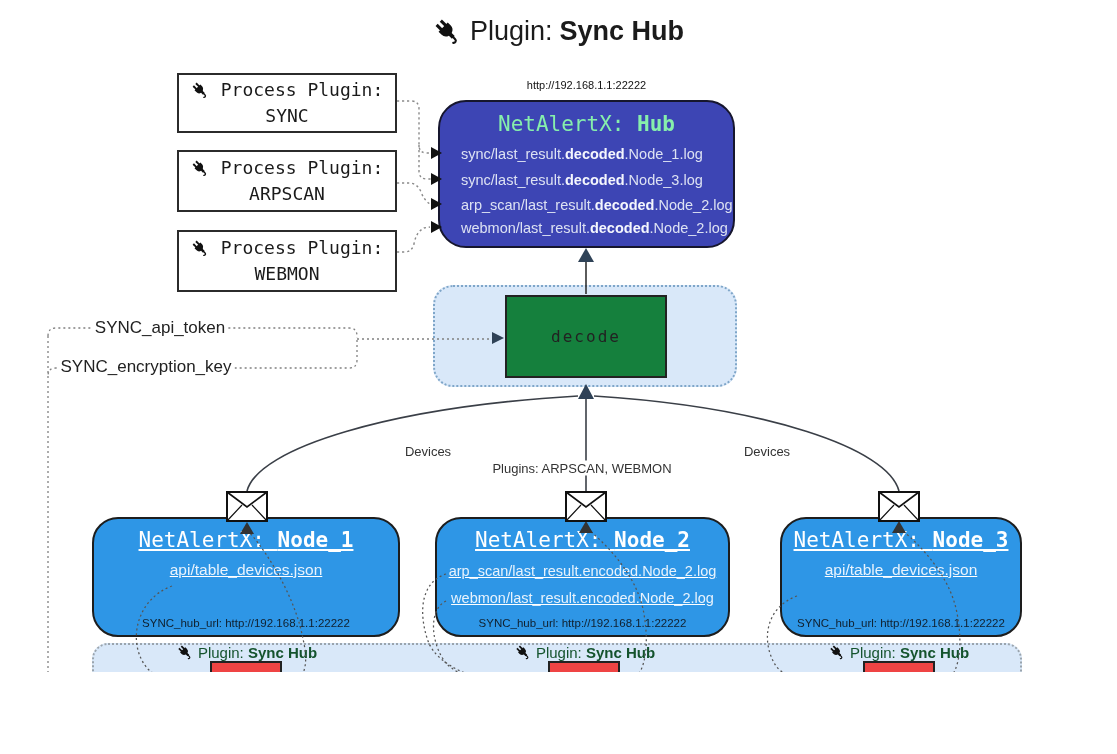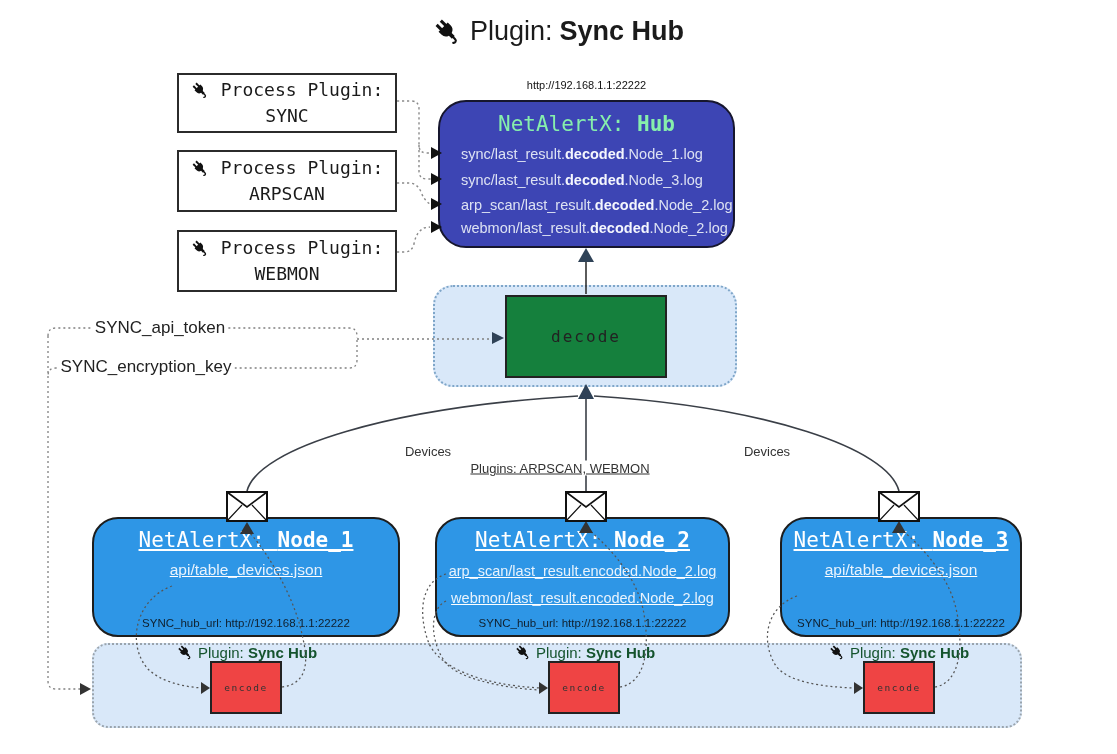--- a/index.html
+++ b/index.html
@@ -1,16 +1,16 @@
 <!DOCTYPE html>
 <html><head>
 <meta charset="utf-8">
 <style>
   html,body { margin:0; padding:0; background:#fff; }
-  .canvas { position:relative; width:1117px; height:754px; background:#ffffff;
+  .canvas { position:relative; width:1117px; height:672px; background:#ffffff;
             font-family:"Liberation Sans", sans-serif; overflow:hidden; }
 
   
   .title { position:absolute; top:16px; left:0; right:0; display:flex; justify-content:center;
            align-items:center; gap:7px; font-size:27px; color:#1b1b1b; z-index:1; }
   .title b { font-weight:700; }
   .plug-icon { display:inline-block; }
 
   
   .pbox { position:absolute; left:177px; width:220px; border:2px solid #2b2b2b; background:#fff;
@@ -157,21 +157,21 @@
     </div>
   </div>
 
   <div class="decode-wrap"></div>
   <div class="decode-box">decode</div>
 
   <div class="key-label" style="left:160px; top:328px;">SYNC_api_token</div>
   <div class="key-label" style="left:146px; top:367px;">SYNC_encryption_key</div>
 
   <div class="edge-label" style="left:428px; top:451px;">Devices</div>
-  <div class="edge-label" style="left:560px; top:468px;text-decoration:underline;">Plugins: ARPSCAN, WEBMON</div>
+  <div class="edge-label" style="left:582px; top:468px;">Plugins: ARPSCAN, WEBMON</div>
   <div class="edge-label" style="left:767px; top:451px;">Devices</div>
 
   <div class="node" id="node1">
     <div class="node-title"><span>NetAlertX: </span><b>Node_1</b></div>
     <div class="node-lines-single">api/table_devices.json</div>
     <div class="node-url">SYNC_hub_url: http://192.168.1.1:22222</div>
   </div>
 
   <div class="node" id="node2">
     <div class="node-title"><span>NetAlertX: </span><b>Node_2</b></div>

